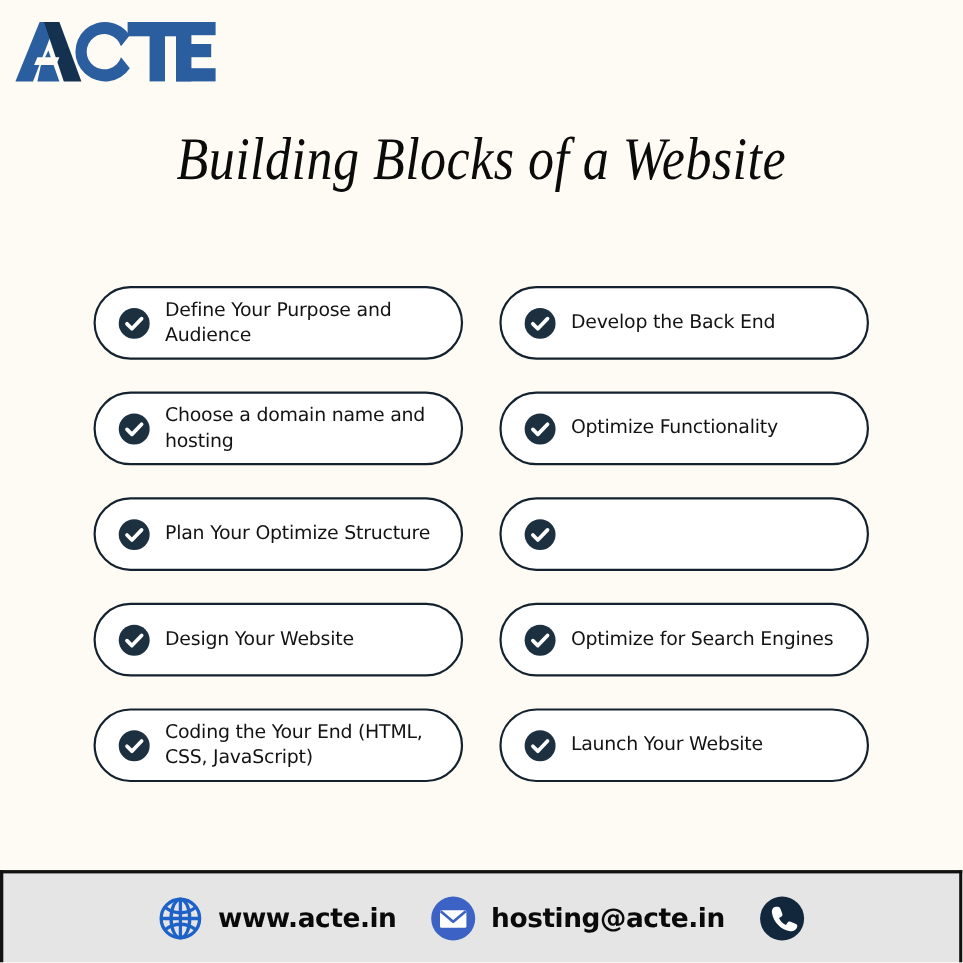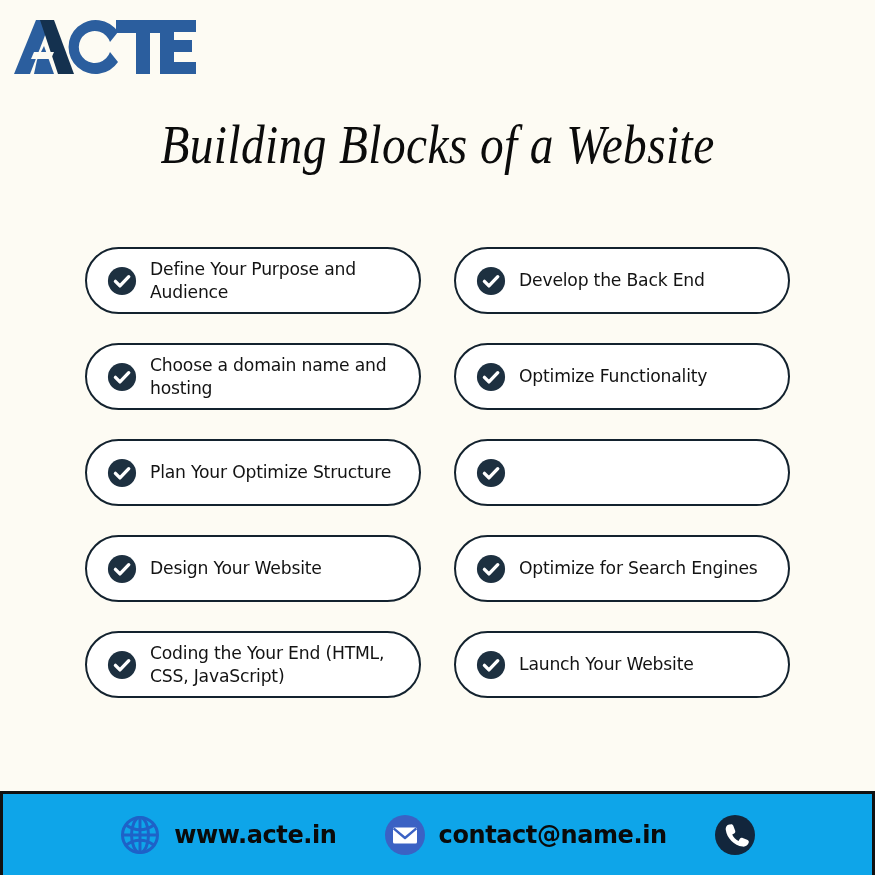--- a/index.html
+++ b/index.html
@@ -40,21 +40,21 @@
     color: #0b0b0b;
     transform: scaleX(0.86);
     transform-origin: center center;
     white-space: nowrap;
   }
 
   
   .checklist {
     position: absolute;
     left: 85px;
-    top: 247px;
+    top: 260px;
     width: 705px;
     display: grid;
     grid-template-columns: 336px 336px;
     column-gap: 33px;
     row-gap: 29px;
   }
 
   .pill {
     box-sizing: border-box;
     height: 67px;
@@ -85,27 +85,27 @@
   }
 
   
   .footer {
     position: absolute;
     left: 0;
     top: 791px;
     width: 875px;
     height: 84px;
     box-sizing: border-box;
-    background: #0ea5e9;
+    background: #e5e5e5;
     border: 3px solid #111111;
     border-bottom: none;
     display: flex;
     align-items: center;
     justify-content: center;
-    gap: 46px;
+    gap: 30px;
   }
   .contact {
     display: flex;
     align-items: center;
     gap: 12px;
   }
   .contact-text {
     font-family: "DejaVu Sans", "Liberation Sans", sans-serif;
     font-size: 24px;
     font-weight: bold;
@@ -241,21 +241,21 @@
     </svg>
     <span class="contact-text">www.acte.in</span>
   </div>
 
   <div class="contact">
     <svg class="contact-icon" viewBox="0 0 44 44">
       <circle cx="22" cy="22" r="20" fill="#3b62c4"></circle>
       <rect x="10" y="14.5" width="24" height="16" rx="1.5" fill="#ffffff"></rect>
       <path d="M 10.6 15.4 L 22 25 L 33.4 15.4" fill="none" stroke="#3b62c4" stroke-width="2.4" stroke-linejoin="round"></path>
     </svg>
-    <span class="contact-text">contact@name.in</span>
+    <span class="contact-text">hosting@acte.in</span>
   </div>
 
   <div class="contact">
     <svg class="contact-icon" viewBox="0 0 44 44">
       <circle cx="22" cy="22" r="20" fill="#12263c"></circle>
       <path d="M17.3 11.4 c1.5 -0.5 2.6 0.2 3.1 1.6 l1.7 4.4 c0.5 1.3 0.1 2.3 -1 3 l-1.9 1.2 c1.2 2.9 3.4 5.1 6.3 6.3 l1.2 -1.9 c0.7 -1.1 1.7 -1.5 3 -1 l4.4 1.7 c1.4 0.5 2.1 1.6 1.6 3.1 -0.8 2.6 -3.3 4.2 -6.2 3.8 -8.2 -1.1 -15.6 -8.5 -16.7 -16.7 -0.4 -2.9 1.2 -5.4 3.5 -5.5 z" fill="#ffffff"></path>
     </svg>
   </div>
 
 </div>

